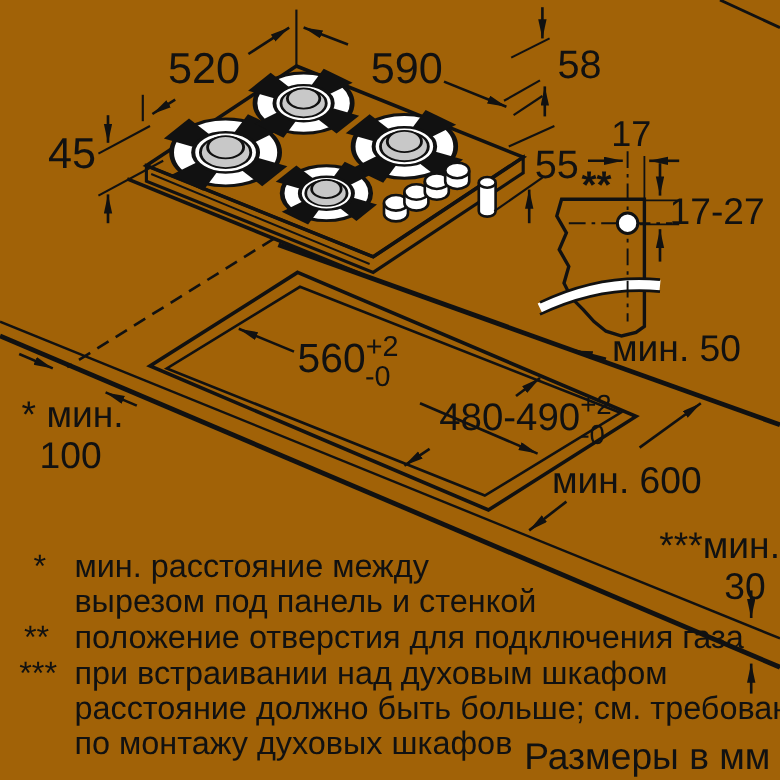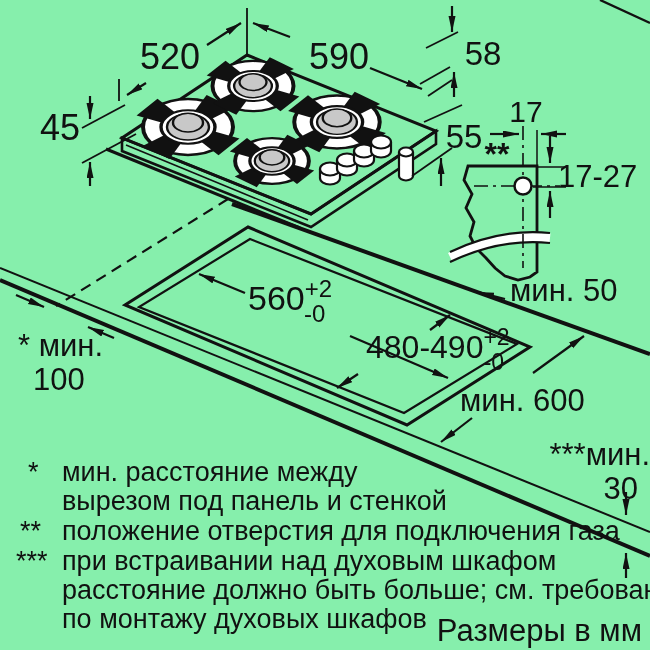--- a/index.html
+++ b/index.html
@@ -1,16 +1,16 @@
 <!DOCTYPE html>
 <html><head>
 <meta charset="utf-8">
 <style>
   html,body{margin:0;padding:0;background:#fff;}
-  .page{width:650px;height:650px;background:#86efac;position:relative;overflow:hidden;}
+  .page{width:650px;height:650px;background:#a16207;position:relative;overflow:hidden;}
   svg{display:block;}
   text{font-family:"Liberation Sans","DejaVu Sans",sans-serif;fill:#111;}
   .ln{stroke:#111;fill:none;}
 </style>
 </head>
 <body>
 
 <div class="page">
 <svg viewBox="0 0 650 650" width="650" height="650">
   <defs>

